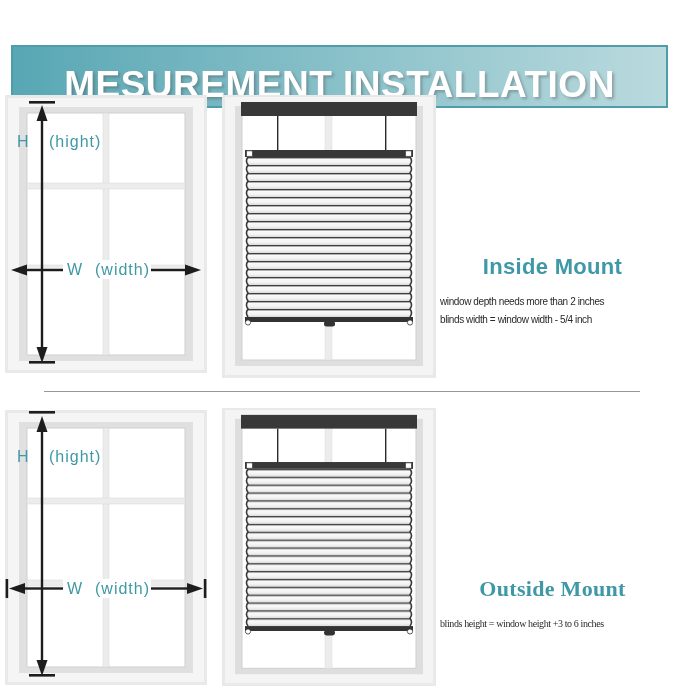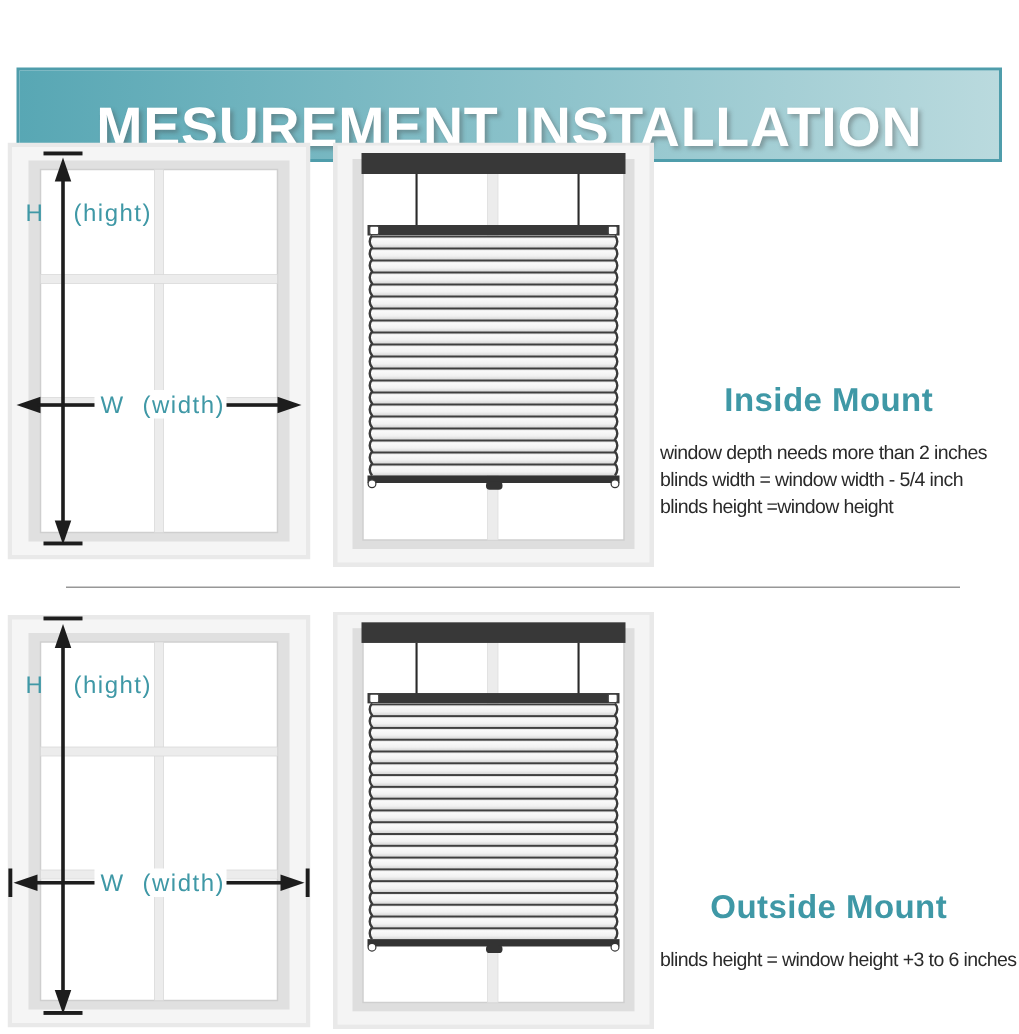--- a/index.html
+++ b/index.html
@@ -25,27 +25,27 @@
   .win svg{display:block;width:100%;height:100%;}
   .win-left-top   {left:5px;  top:95px;  width:202px;height:278px;}
   .win-blind-top  {left:222px;top:95px;  width:214px;height:283px;}
   .win-left-bot   {left:5px;  top:410px; width:202px;height:275px;}
   .win-blind-bot  {left:222px;top:408px; width:214px;height:278px;}
   
   .divider{left:44px;top:391px;width:596px;height:1px;background:#979797;}
   
   .txt-block{width:239px;}
   .inside-block{left:440px;top:254px;}
-  .outside-block{left:440px;top:592px;}
+  .outside-block{left:440px;top:576px;font-family:Liberation Serif, serif;}
   .mount-heading{
     color:var(--accent_teal,#3f98a6);font-size:22px;font-weight:bold;
     text-align:center;width:225px;margin:0 0 13px 0;letter-spacing:0.3px;
   }
   .mount-line{
-    color:var(--text_dark,#2a2a2a);font-size:13px;letter-spacing:-0.4px;
+    color:var(--text_dark,#2a2a2a);font-size:10px;letter-spacing:-0.4px;
     line-height:18px;white-space:nowrap;
   }
   
   .svg-label{fill:var(--accent_teal,#3f98a6);font-family:"Liberation Sans",sans-serif;font-size:16px;letter-spacing:1px;}
   .dark{fill:var(--rail_dark,#383838);}
   .arrow{fill:#1d1d1d;}
 </style>
 </head>
 <body>
 
@@ -120,21 +120,20 @@
       <circle cx="188" cy="227.5" r="2.6" fill="#ffffff" stroke="#333" stroke-width="0.8"></circle>
       <rect x="102" y="226" width="11" height="5.5" rx="2.5" fill="#333333"></rect>
     </g>
   </svg>
 </div>
 
 <div class="abs txt-block inside-block">
   <div class="mount-heading">Inside Mount</div>
   <div class="mount-line">window depth needs more than 2 inches</div>
   <div class="mount-line">blinds width = window width - 5/4 inch</div>
-  <div class="mount-line">blinds height =window height</div>
 </div>
 
 <div class="abs divider"></div>
 
 <div class="abs win win-left-bot">
   <svg viewBox="0 0 202 275" preserveAspectRatio="none">
     <rect x="0" y="0" width="202" height="275" fill="#e9e9e9"></rect>
     <rect x="3" y="3" width="196" height="269" fill="#f5f5f5"></rect>
     <rect x="14" y="12" width="174" height="251" fill="#e0e0e0"></rect>
     <rect x="22" y="18" width="158" height="239" fill="#ffffff" stroke="#cfcfcf" stroke-width="1"></rect>

